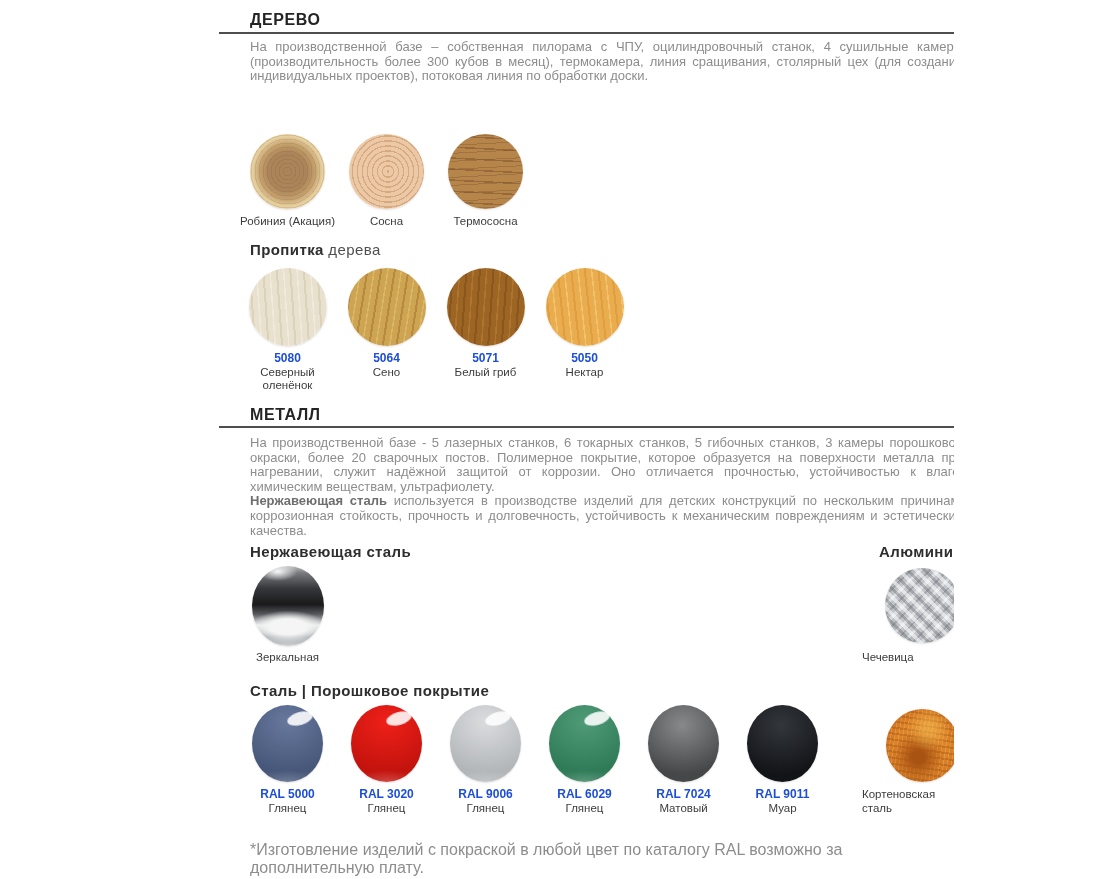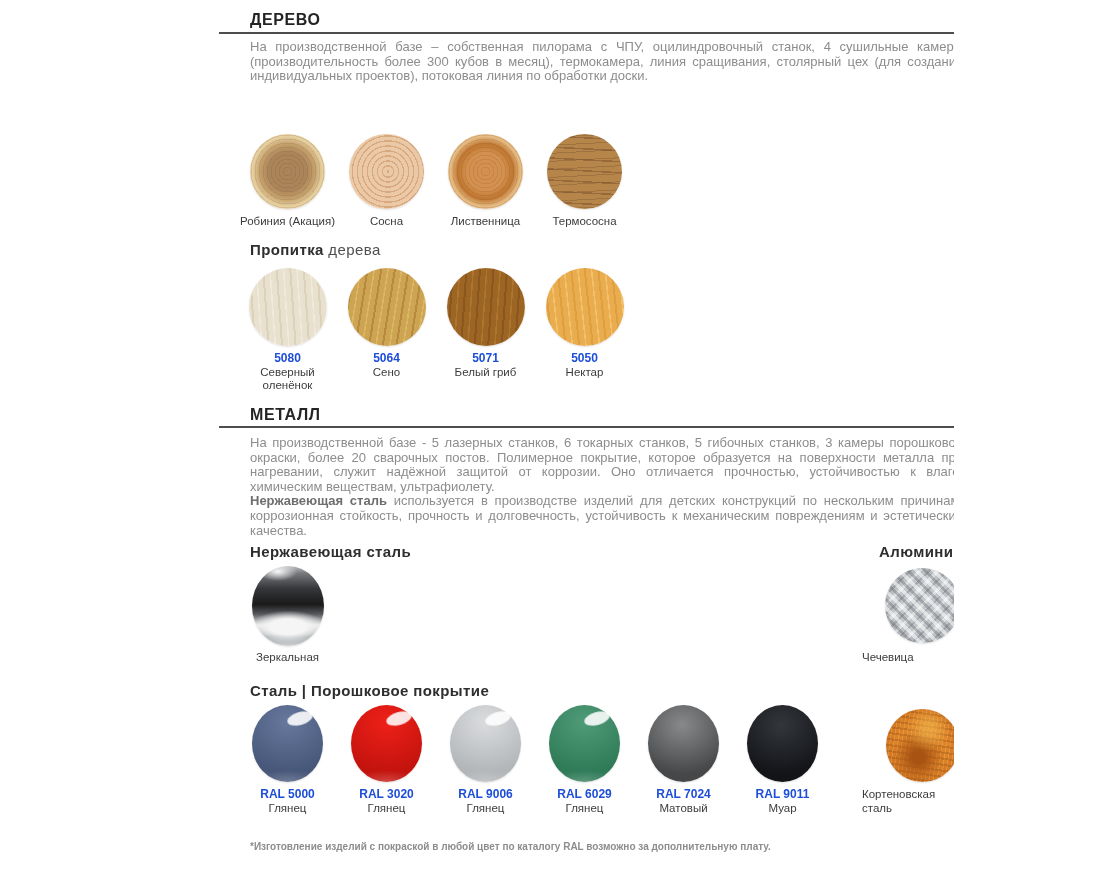--- a/index.html
+++ b/index.html
@@ -35,21 +35,21 @@
 
   .shine{position:absolute;left:49%;top:9%;width:37%;height:17%;
          background:rgba(255,255,255,0.88);border-radius:50%;
          transform:rotate(-16deg);filter:blur(.7px);}
 
   .lbl{margin-top:6px;font-size:11.5px;line-height:13.5px;color:#3c3c3c;white-space:nowrap;}
   #row-metal .lbl{margin-top:5px;}
   #row-metal .cell-right .lbl{margin-top:8px;}
   .lbl .code{font-size:12px;font-weight:600;color:#1d4ed8;}
 
-  .footnote{position:absolute;left:250px;top:841px;width:713px;font-size:10px;color:#8d8d8d;font-weight:bold;}
+  .footnote{position:absolute;left:250px;top:841px;width:713px;font-size:16px;color:#8d8d8d;}
 
   
   #h-wood{top:11px;} #rule-wood{top:32px;} #p-wood{top:40px;}
   #row-wood{top:134px;}
   #sub-impreg{top:241px;} #row-impreg{top:268px;}
   #h-metal{top:406px;} #rule-metal{top:426px;} #p-metal{top:436px;}
   #sub-stainless{top:543px;} #sub-alu{top:543px;}
   #row-metal{top:566px;}
   #sub-steel{top:682px;} #row-ral{top:705px;}
 </style>
@@ -72,26 +72,20 @@
           <div>Робиния (Акация)</div>
         </div>
       </div>
       <div class="cell">
         <div class="ball" style="background: radial-gradient(circle, rgba(0, 0, 0, 0) 0px, rgba(0, 0, 0, 0) 88%, rgb(201, 143, 98) 91%), repeating-radial-gradient(circle at 52% 50%, rgb(216, 168, 127) 0px, rgb(216, 168, 127) 1.2px, rgb(236, 201, 166) 1.2px, rgb(236, 201, 166) 5px);"></div>
         <div class="lbl">
           <div>Сосна</div>
         </div>
       </div>
       <div class="cell">
-        <div class="ball" style="background: repeating-radial-gradient(circle, rgba(80, 55, 35, 0.12) 0px, rgba(80, 55, 35, 0.12) 1px, rgba(0, 0, 0, 0) 1px, rgba(0, 0, 0, 0) 4px), radial-gradient(circle, rgb(211, 144, 78) 0px, rgb(211, 144, 78) 36%, rgb(192, 118, 47) 52%, rgb(230, 187, 131) 66%, rgb(230, 187, 131) 85%, rgb(110, 64, 31) 91%);"></div>
-        <div class="lbl">
-          <div>Лиственница</div>
-        </div>
-      </div>
-      <div class="cell">
         <div class="ball" style="background: repeating-linear-gradient(177deg, rgba(0, 0, 0, 0) 0px, rgba(0, 0, 0, 0) 3px, rgba(126, 86, 48, 0.4) 3px, rgba(126, 86, 48, 0.4) 4px, rgba(0, 0, 0, 0) 4px, rgba(0, 0, 0, 0) 8px), repeating-linear-gradient(183deg, rgb(181, 133, 74) 0px, rgb(181, 133, 74) 5px, rgb(150, 104, 58) 5px, rgb(150, 104, 58) 6.5px, rgb(181, 133, 74) 6.5px, rgb(181, 133, 74) 11px);"></div>
         <div class="lbl">
           <div>Термососна</div>
         </div>
       </div>
     </div>
 
   <div class="subhead" id="sub-impreg">
     <span>Пропитка</span><span class="light"> дерева</span>
   </div>

